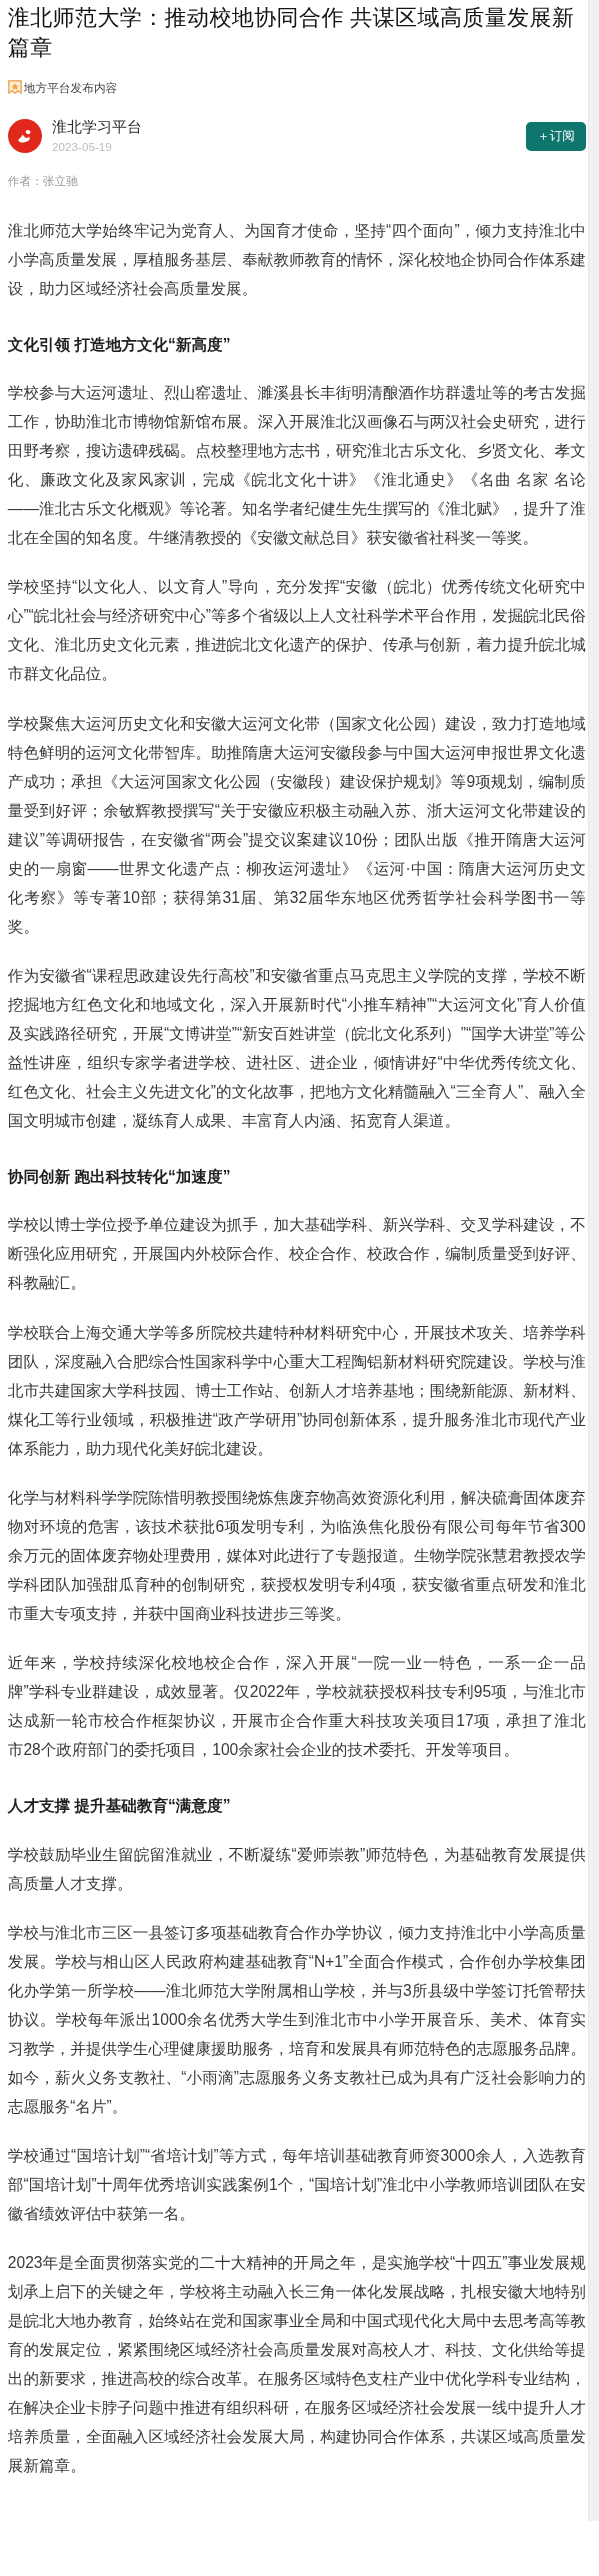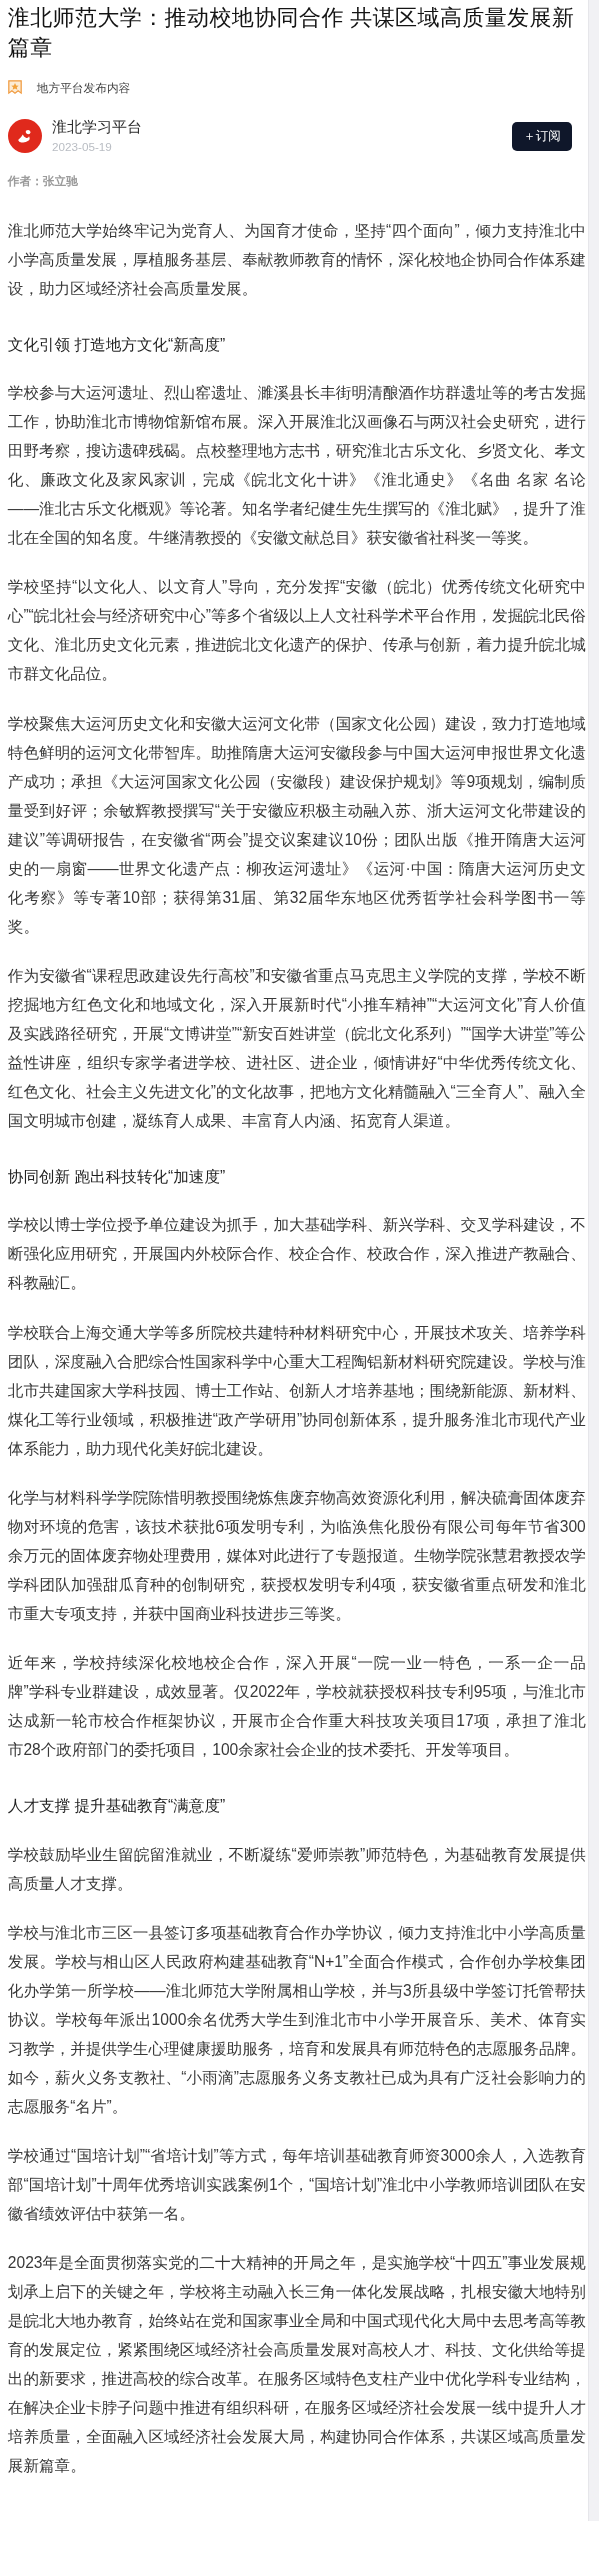--- a/index.html
+++ b/index.html
@@ -19,21 +19,21 @@
     font-size:22px;
     line-height:30px;
     font-weight:400;
     color:#141414;
     margin:0 0 17px 0;
     letter-spacing:0.4px;
   }
   .badge-row{
     display:flex;
     align-items:center;
-    gap:15px;
+    gap:2px;
     margin:0 0 20.3px 0;
   }
   .badge-row .label{
     font-size:11.7px;
     color:#3f3f3f;
   }
   .pub-row{
     display:flex;
     align-items:center;
     margin:0 0 19px 0;
@@ -41,48 +41,46 @@
   .avatar{
     width:34px;height:34px;border-radius:50%;
     background:#e0291c;
     display:flex;align-items:center;justify-content:center;
     flex:0 0 auto;
   }
   .pub-meta{margin-left:10.2px;flex:1 1 auto;}
   .pub-name{font-size:15px;color:#2b2b2b;line-height:19px;}
   .pub-date{font-size:11.7px;color:#b9bdc3;line-height:17px;margin-top:1.6px;}
   .subscribe-btn{
-    background:#0f172a;
+    background:#0f766e;
     color:#ffffff;
     font-size:12.5px;
     border:none;
     border-radius:5px;
     padding:6.2px 11px;
-    margin-right:14px;
     cursor:pointer;
     font-family:inherit;
   }
   .author-line{
     font-size:11.7px;
     color:#9b9b9b;
     margin:0 0 26.6px 0;
-    font-weight:bold;
   }
   .article p.body-para{
     font-size:15.6px;
     line-height:29px;
     color:#383838;
     margin:0 0 20.3px 0;
     text-align:justify;
   }
   .article h2.section-heading{
     font-size:15.6px;
     line-height:23.4px;
     color:#1f1f1f;
-    font-weight:400;
+    font-weight:700;
     margin:30px 0 22px 0;
   }
   .scrollbar-track{
     position:absolute;
     top:0;right:0;bottom:0;
     width:11px;
     background:#f1f1f4;
     border-left:0.8px solid #e6e6ea;
   }
 </style>
@@ -120,21 +118,21 @@
   <div class="author-line">作者：张立驰</div>
 
   <div class="article">
       <p class="body-para">淮北师范大学始终牢记为党育人、为国育才使命，坚持“四个面向”，倾力支持淮北中小学高质量发展，厚植服务基层、奉献教师教育的情怀，深化校地企协同合作体系建设，助力区域经济社会高质量发展。</p>
       <h2 class="section-heading">文化引领 打造地方文化“新高度”</h2>
       <p class="body-para">学校参与大运河遗址、烈山窑遗址、濉溪县长丰街明清酿酒作坊群遗址等的考古发掘工作，协助淮北市博物馆新馆布展。深入开展淮北汉画像石与两汉社会史研究，进行田野考察，搜访遗碑残碣。点校整理地方志书，研究淮北古乐文化、乡贤文化、孝文化、廉政文化及家风家训，完成《皖北文化十讲》《淮北通史》《名曲 名家 名论——淮北古乐文化概观》等论著。知名学者纪健生先生撰写的《淮北赋》，提升了淮北在全国的知名度。牛继清教授的《安徽文献总目》获安徽省社科奖一等奖。</p>
       <p class="body-para">学校坚持“以文化人、以文育人”导向，充分发挥“安徽（皖北）优秀传统文化研究中心”“皖北社会与经济研究中心”等多个省级以上人文社科学术平台作用，发掘皖北民俗文化、淮北历史文化元素，推进皖北文化遗产的保护、传承与创新，着力提升皖北城市群文化品位。</p>
       <p class="body-para">学校聚焦大运河历史文化和安徽大运河文化带（国家文化公园）建设，致力打造地域特色鲜明的运河文化带智库。助推隋唐大运河安徽段参与中国大运河申报世界文化遗产成功；承担《大运河国家文化公园（安徽段）建设保护规划》等9项规划，编制质量受到好评；余敏辉教授撰写“关于安徽应积极主动融入苏、浙大运河文化带建设的建议”等调研报告，在安徽省“两会”提交议案建议10份；团队出版《推开隋唐大运河史的一扇窗——世界文化遗产点：柳孜运河遗址》《运河·中国：隋唐大运河历史文化考察》等专著10部；获得第31届、第32届华东地区优秀哲学社会科学图书一等奖。</p>
       <p class="body-para">作为安徽省“课程思政建设先行高校”和安徽省重点马克思主义学院的支撑，学校不断挖掘地方红色文化和地域文化，深入开展新时代“小推车精神”“大运河文化”育人价值及实践路径研究，开展“文博讲堂”“新安百姓讲堂（皖北文化系列）”“国学大讲堂”等公益性讲座，组织专家学者进学校、进社区、进企业，倾情讲好“中华优秀传统文化、红色文化、社会主义先进文化”的文化故事，把地方文化精髓融入“三全育人”、融入全国文明城市创建，凝练育人成果、丰富育人内涵、拓宽育人渠道。</p>
       <h2 class="section-heading">协同创新 跑出科技转化“加速度”</h2>
-      <p class="body-para">学校以博士学位授予单位建设为抓手，加大基础学科、新兴学科、交叉学科建设，不断强化应用研究，开展国内外校际合作、校企合作、校政合作，深入推进产教融合、科教融汇。</p>
+      <p class="body-para">学校以博士学位授予单位建设为抓手，加大基础学科、新兴学科、交叉学科建设，不断强化应用研究，开展国内外校际合作、校企合作、校政合作，编制质量受到好评、科教融汇。</p>
       <p class="body-para">学校联合上海交通大学等多所院校共建特种材料研究中心，开展技术攻关、培养学科团队，深度融入合肥综合性国家科学中心重大工程陶铝新材料研究院建设。学校与淮北市共建国家大学科技园、博士工作站、创新人才培养基地；围绕新能源、新材料、煤化工等行业领域，积极推进“政产学研用”协同创新体系，提升服务淮北市现代产业体系能力，助力现代化美好皖北建设。</p>
       <p class="body-para">化学与材料科学学院陈惜明教授围绕炼焦废弃物高效资源化利用，解决硫膏固体废弃物对环境的危害，该技术获批6项发明专利，为临涣焦化股份有限公司每年节省300余万元的固体废弃物处理费用，媒体对此进行了专题报道。生物学院张慧君教授农学学科团队加强甜瓜育种的创制研究，获授权发明专利4项，获安徽省重点研发和淮北市重大专项支持，并获中国商业科技进步三等奖。</p>
       <p class="body-para">近年来，学校持续深化校地校企合作，深入开展“一院一业一特色，一系一企一品牌”学科专业群建设，成效显著。仅2022年，学校就获授权科技专利95项，与淮北市达成新一轮市校合作框架协议，开展市企合作重大科技攻关项目17项，承担了淮北市28个政府部门的委托项目，100余家社会企业的技术委托、开发等项目。</p>
       <h2 class="section-heading">人才支撑 提升基础教育“满意度”</h2>
       <p class="body-para">学校鼓励毕业生留皖留淮就业，不断凝练“爱师崇教”师范特色，为基础教育发展提供高质量人才支撑。</p>
       <p class="body-para">学校与淮北市三区一县签订多项基础教育合作办学协议，倾力支持淮北中小学高质量发展。学校与相山区人民政府构建基础教育“N+1”全面合作模式，合作创办学校集团化办学第一所学校——淮北师范大学附属相山学校，并与3所县级中学签订托管帮扶协议。学校每年派出1000余名优秀大学生到淮北市中小学开展音乐、美术、体育实习教学，并提供学生心理健康援助服务，培育和发展具有师范特色的志愿服务品牌。如今，薪火义务支教社、“小雨滴”志愿服务义务支教社已成为具有广泛社会影响力的志愿服务“名片”。</p>
       <p class="body-para">学校通过“国培计划”“省培计划”等方式，每年培训基础教育师资3000余人，入选教育部“国培计划”十周年优秀培训实践案例1个，“国培计划”淮北中小学教师培训团队在安徽省绩效评估中获第一名。</p>
       <p class="body-para">2023年是全面贯彻落实党的二十大精神的开局之年，是实施学校“十四五”事业发展规划承上启下的关键之年，学校将主动融入长三角一体化发展战略，扎根安徽大地特别是皖北大地办教育，始终站在党和国家事业全局和中国式现代化大局中去思考高等教育的发展定位，紧紧围绕区域经济社会高质量发展对高校人才、科技、文化供给等提出的新要求，推进高校的综合改革。在服务区域特色支柱产业中优化学科专业结构，在解决企业卡脖子问题中推进有组织科研，在服务区域经济社会发展一线中提升人才培养质量，全面融入区域经济社会发展大局，构建协同合作体系，共谋区域高质量发展新篇章。</p>
     </div>
 

